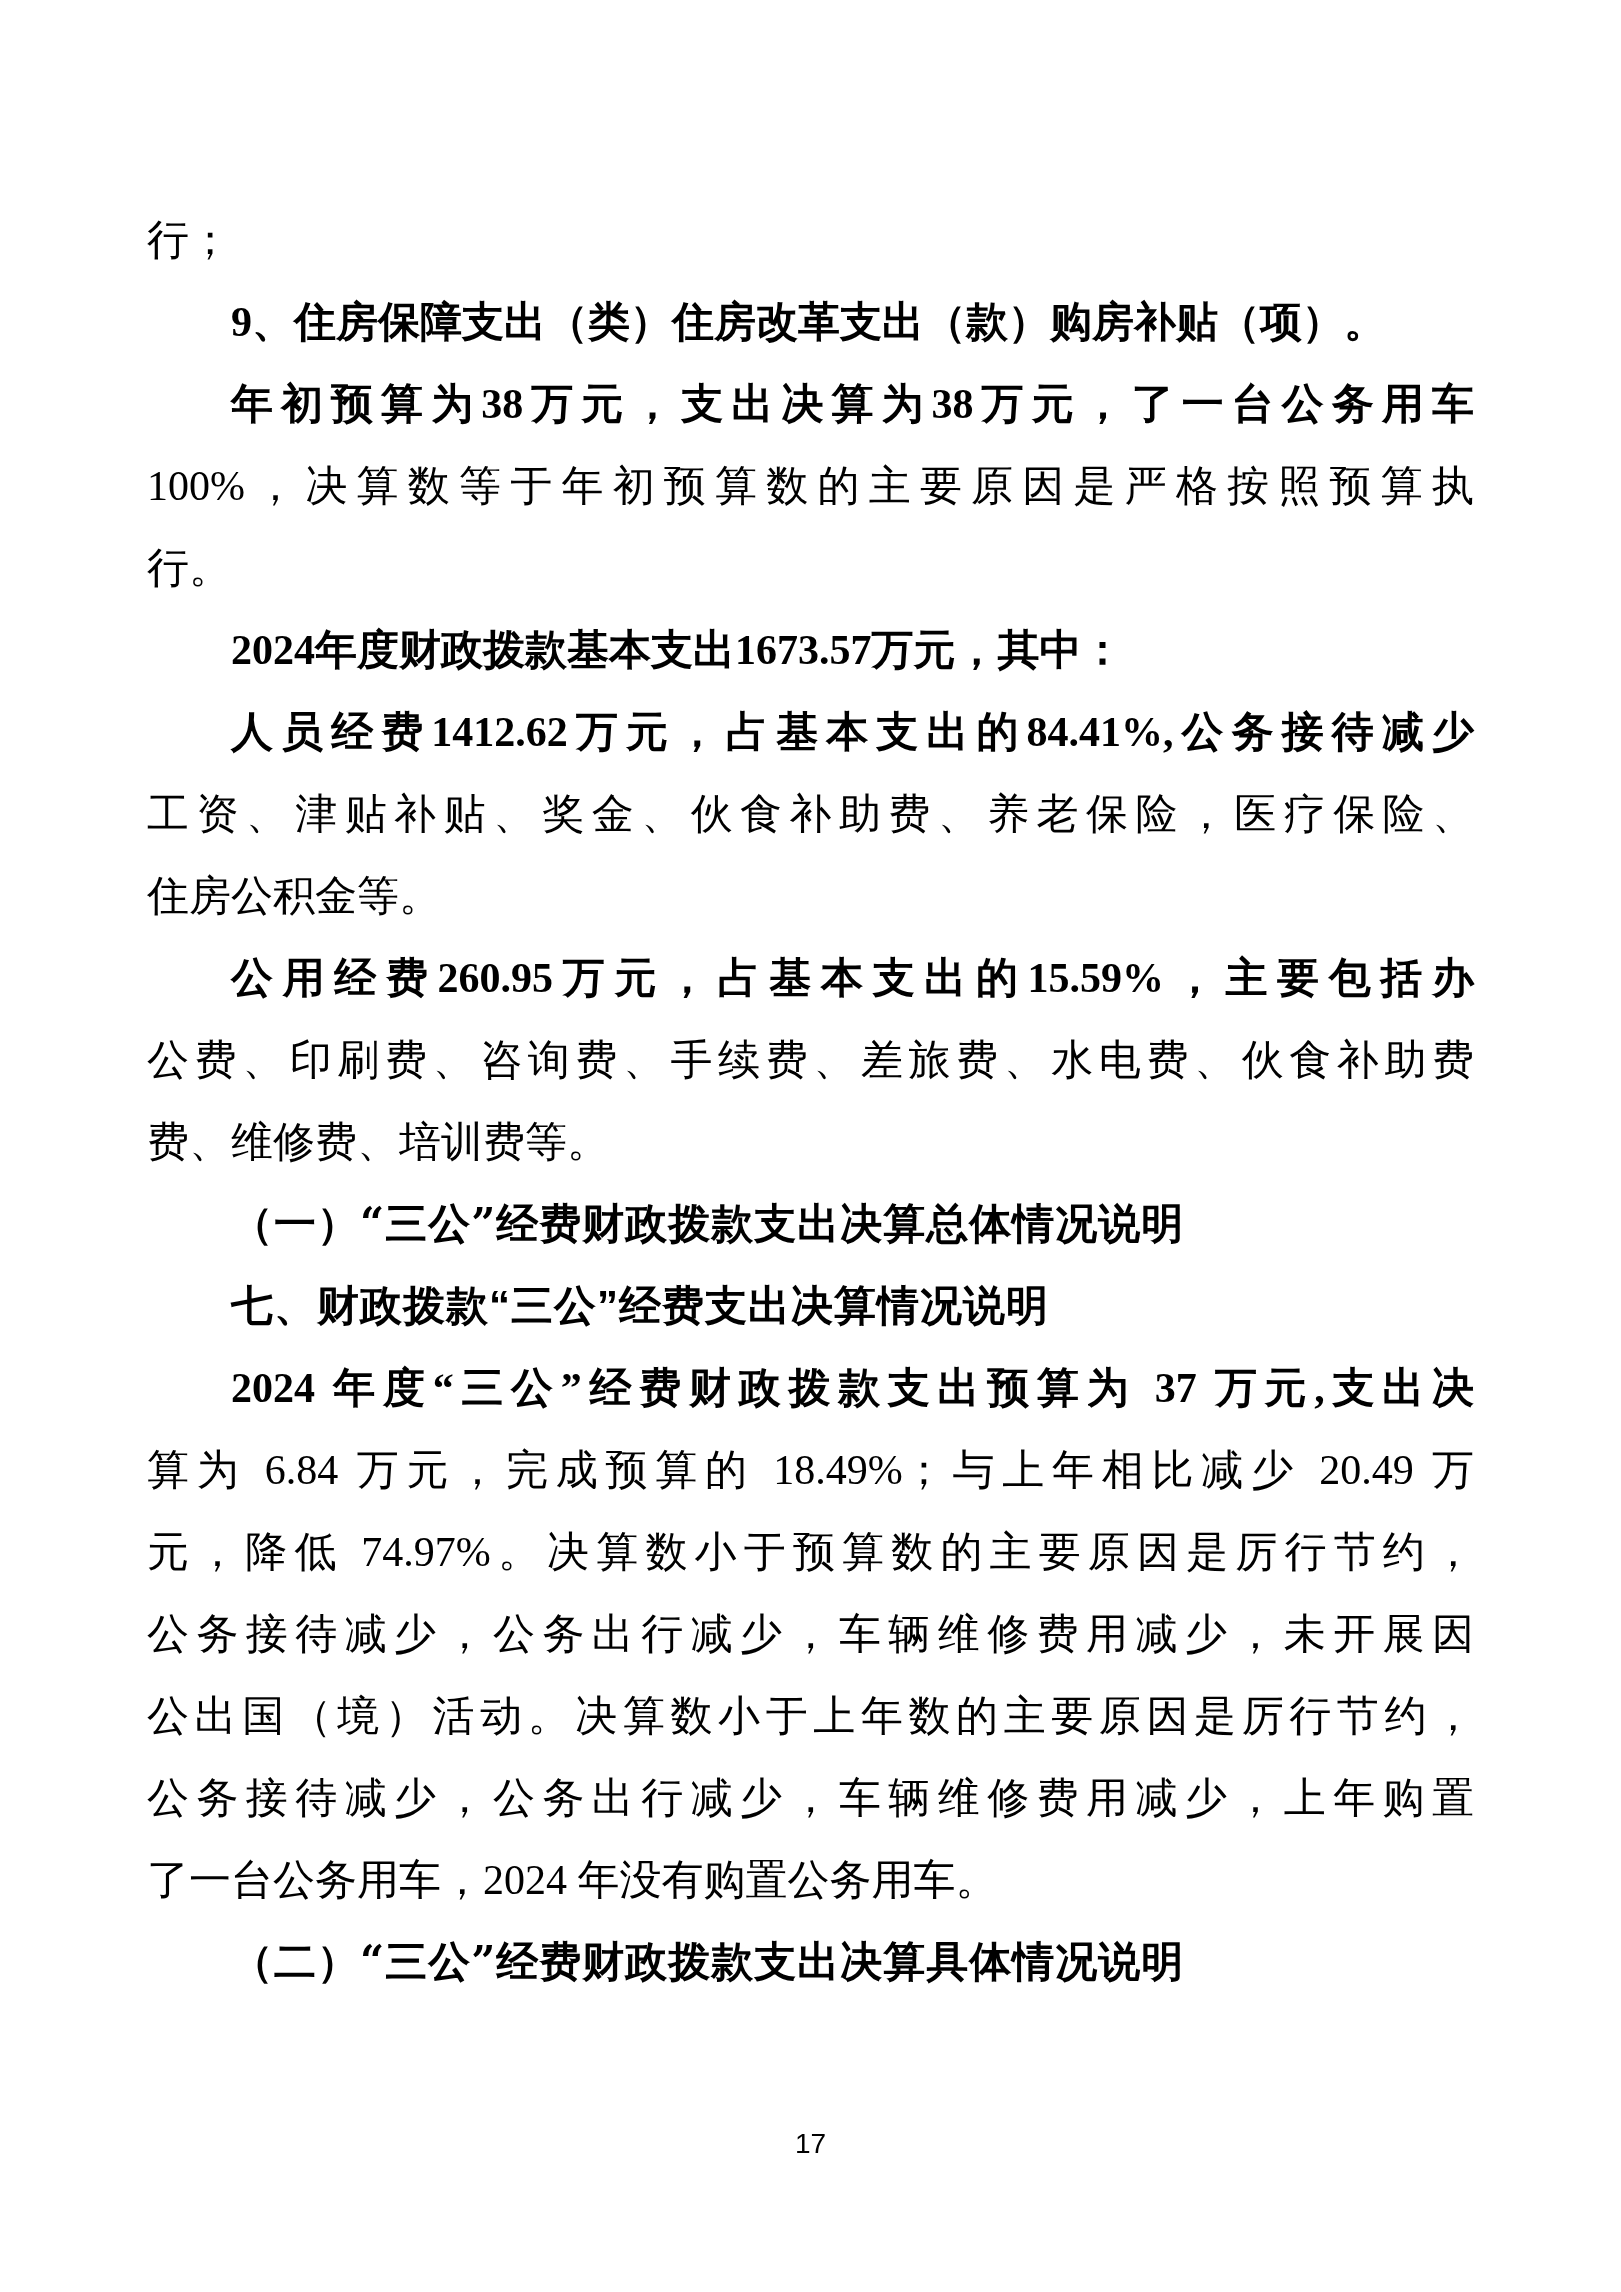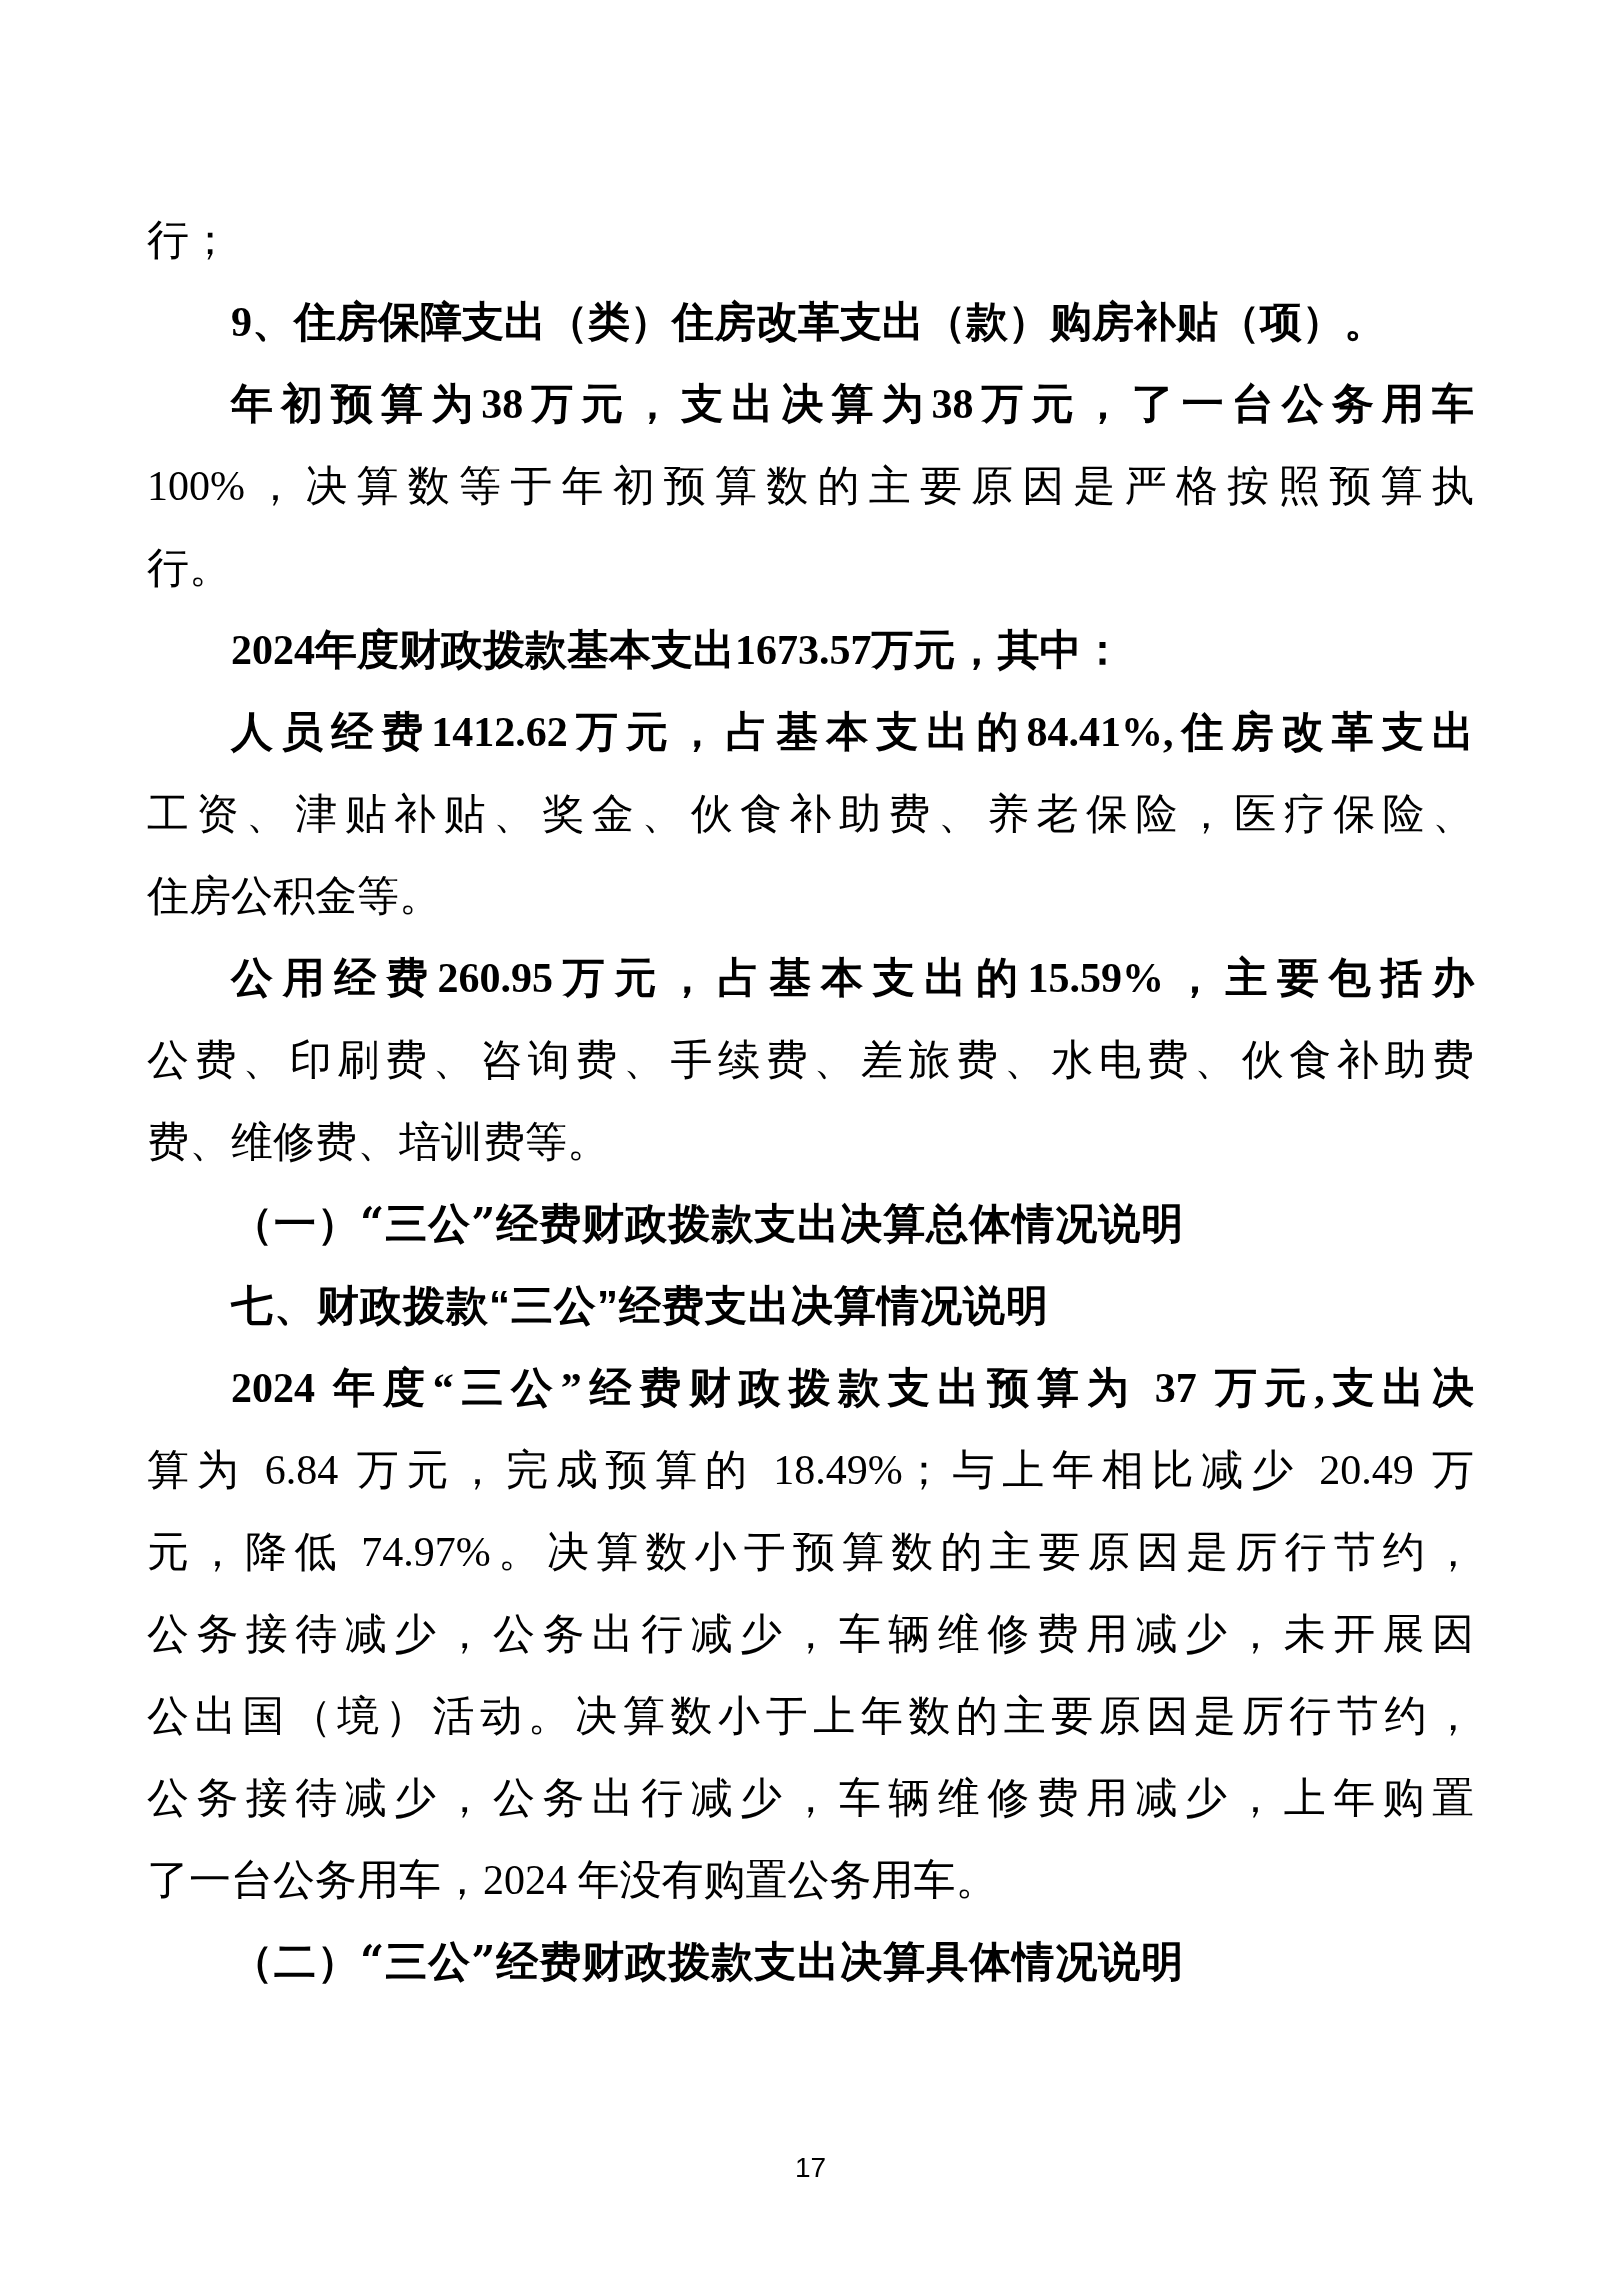--- a/index.html
+++ b/index.html
@@ -51,35 +51,34 @@
   .page-number {
     position: absolute;
     top: 2127px;
     left: 0;
     width: 100%;
     text-align: center;
     font-size: 28px;
     line-height: 33px;
     font-family: "Liberation Sans", "DejaVu Sans", sans-serif;
     color: #000000;
-    margin-top: 24px;
   }
 </style>
 </head>
 <body>
 
 <div class="page">
   <div class="content">
       <div class="line body">行；</div>
       <div class="line body indent">9、住房保障支出（类）住房改革支出（款）购房补贴（项）。</div>
       <div class="line body indent justify">年初预算为38万元，支出决算为38万元，了一台公务用车</div>
       <div class="line body justify">100%，决算数等于年初预算数的主要原因是严格按照预算执</div>
       <div class="line body">行。</div>
       <div class="line body indent">2024年度财政拨款基本支出1673.57万元，其中：</div>
-      <div class="line body indent justify">人员经费1412.62万元，占基本支出的84.41%,住房改革支出</div>
+      <div class="line body indent justify">人员经费1412.62万元，占基本支出的84.41%,公务接待减少</div>
       <div class="line body justify">工资、津贴补贴、奖金、伙食补助费、养老保险，医疗保险、</div>
       <div class="line body">住房公积金等。</div>
       <div class="line body indent justify">公用经费260.95万元，占基本支出的15.59%，主要包括办</div>
       <div class="line body justify">公费、印刷费、咨询费、手续费、差旅费、水电费、伙食补助费</div>
       <div class="line body">费、维修费、培训费等。</div>
       <div class="line heading-kai indent">（一）“三公”经费财政拨款支出决算总体情况说明</div>
       <div class="line heading-hei indent">七、财政拨款“三公”经费支出决算情况说明</div>
       <div class="line body indent justify">2024 年度“三公”经费财政拨款支出预算为 37 万元,支出决</div>
       <div class="line body justify">算为 6.84 万元，完成预算的 18.49%；与上年相比减少 20.49 万</div>
       <div class="line body justify">元，降低 74.97%。决算数小于预算数的主要原因是厉行节约，</div>

